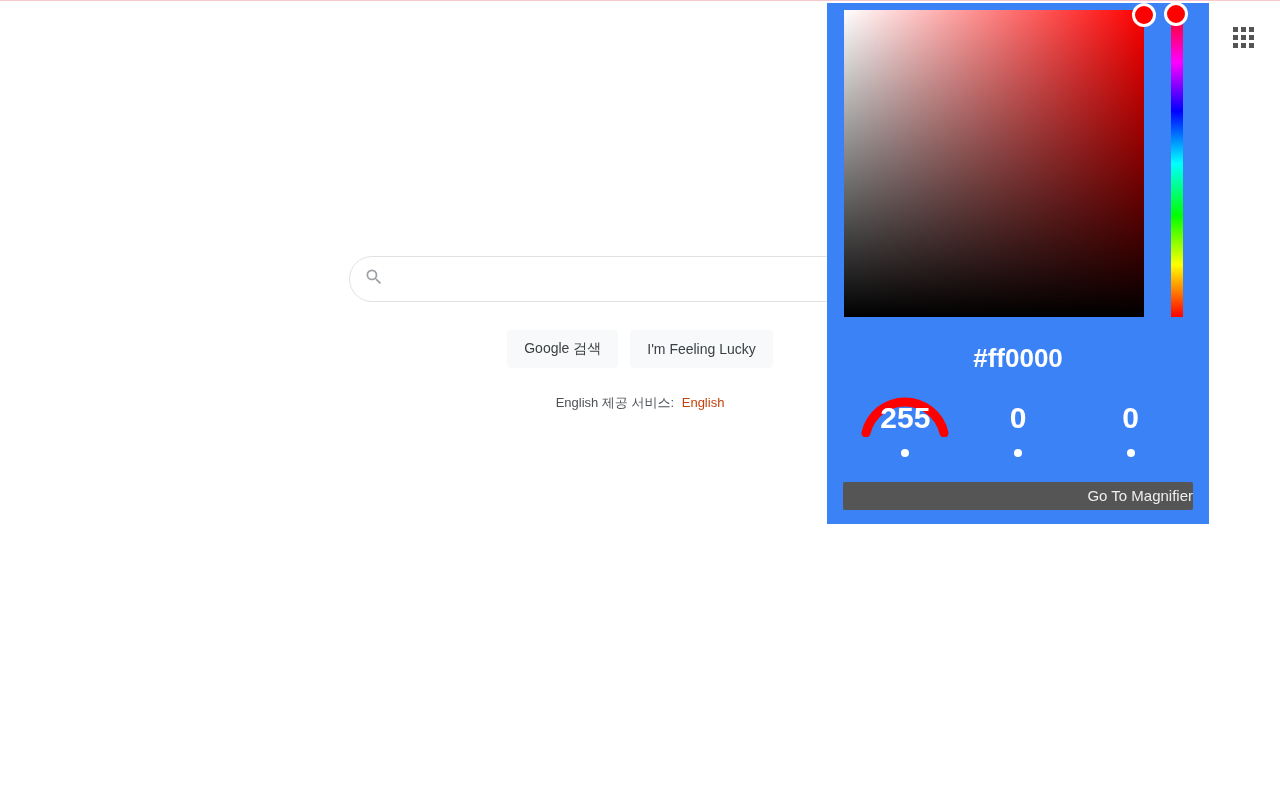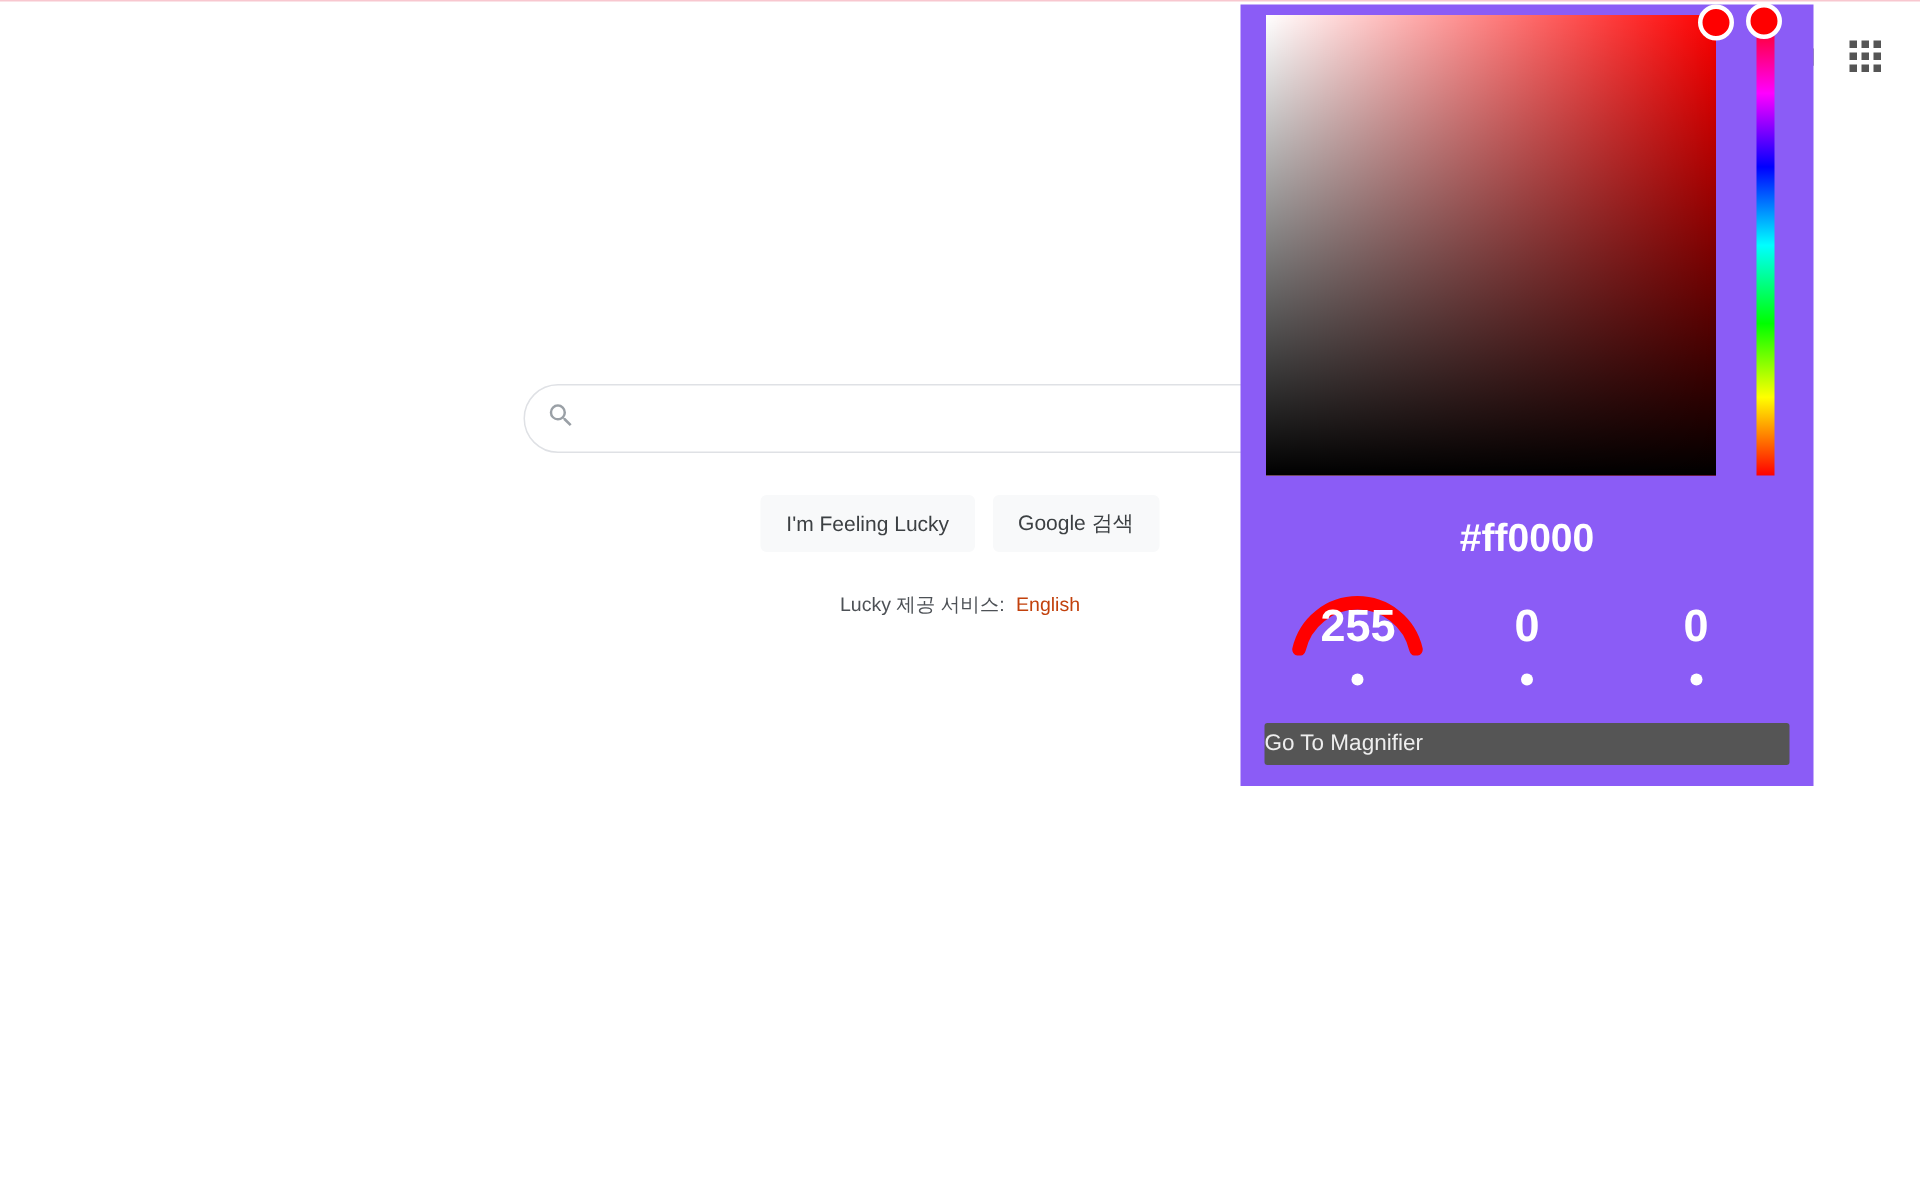--- a/index.html
+++ b/index.html
@@ -93,21 +93,21 @@
   .lang {
     margin-top: 26px; font-size: 13px; color: #4d5156;
   }
   .lang a { color: #c2410c; text-decoration: none; margin-left: 4px; cursor:pointer;}
 
   
   .picker {
     position: absolute;
     top: 2px; left: 827px;
     width: 382px; height: 521px;
-    background: #8b5cf6;
+    background: #3b82f6;
     color: #fff;
     font-family: 'Segoe UI', Arial, sans-serif;
   }
   .sv-area {
     position: absolute;
     top: 7px; left: 17px;
     width: 300px; height: 307px;
     background:
       linear-gradient(to top, #000, transparent),
       linear-gradient(to right, #fff, transparent),
@@ -166,21 +166,21 @@
   .knob-dot {
     width: 8px; height: 8px; border-radius: 50%;
     background: #fff;
     margin-top: 12px;
   }
   .magnifier-btn {
     position: absolute;
     bottom: 14px; left: 16px; right: 16px;
     height: 28px; line-height: 28px;
     background: #555; color: #eee;
-    text-align: left; font-size: 15px;
+    text-align: right; font-size: 15px;
     border-radius: 2px;
     cursor: pointer;
   }
 </style>
 </head>
 <body>
 
 <div class="header">
   <span>지</span>
   <div class="apps-grid">
@@ -210,26 +210,26 @@
       <svg viewBox="0 0 24 24">
         <path fill="#4285F4" d="M12 15c1.66 0 3-1.34 3-3V6c0-1.66-1.34-3-3-3S9 4.34 9 6v6c0 1.66 1.34 3 3 3z"></path>
         <path fill="#34A853" d="M11 18.92h2V22h-2z"></path>
         <path fill="#FBBC05" d="M7 12H5c0 3.53 2.61 6.43 6 6.92v-2.02c-2.28-.46-4-2.48-4-4.9z"></path>
         <path fill="#EA4335" d="M17 12c0 2.42-1.72 4.44-4 4.9v2.02c3.39-.49 6-3.39 6-6.92h-2z"></path>
       </svg>
     </span>
   </div>
 
   <div class="buttons">
+    <button class="g-btn">Google 검색</button>
     <button class="g-btn">I'm Feeling Lucky</button>
-    <button class="g-btn">Google 검색</button>
   </div>
 
   <div class="lang">
-    <span>Lucky 제공 서비스:</span>
+    <span>English 제공 서비스:</span>
     <a>English</a>
   </div>
 </div>
 
 <div class="picker">
   <div class="sv-area">
     <div class="sv-cursor"></div>
   </div>
   <div class="hue-bar">
     <div class="hue-cursor"></div>

